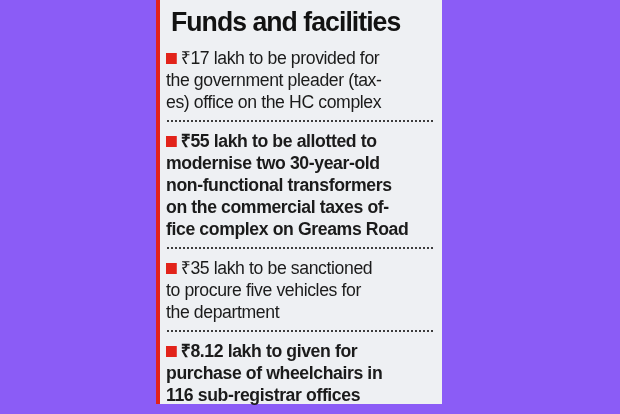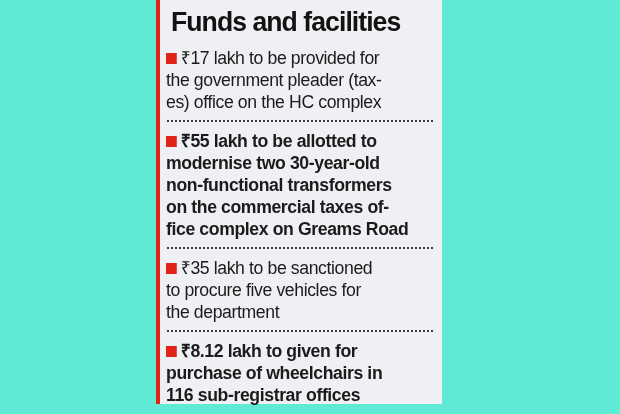--- a/index.html
+++ b/index.html
@@ -8,21 +8,21 @@
     width: 620px;
     height: 414px;
     background: #ffffff;
     font-family: "Liberation Sans", sans-serif;
     overflow: hidden;
   }
   .page {
     position: relative;
     width: 620px;
     height: 414px;
-    background: #5eead4;
+    background: #8b5cf6;
   }
   .panel {
     position: absolute;
     left: 156px;
     top: 0;
     width: 286px;
     height: 404px;
     box-sizing: border-box;
     background: #eef0f3;
     border-left: 4px solid #e2231a;

